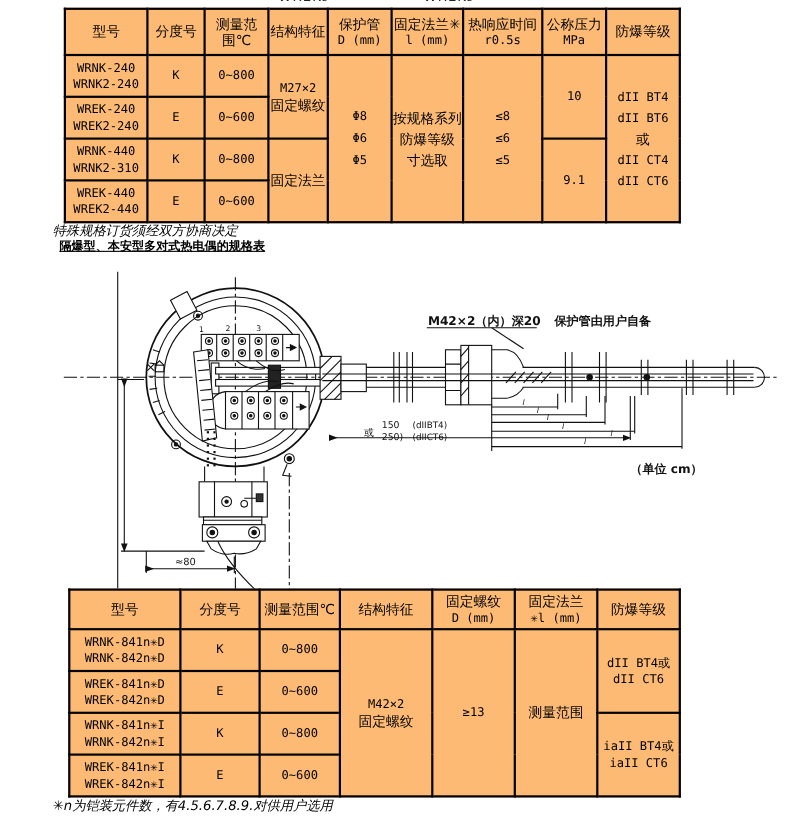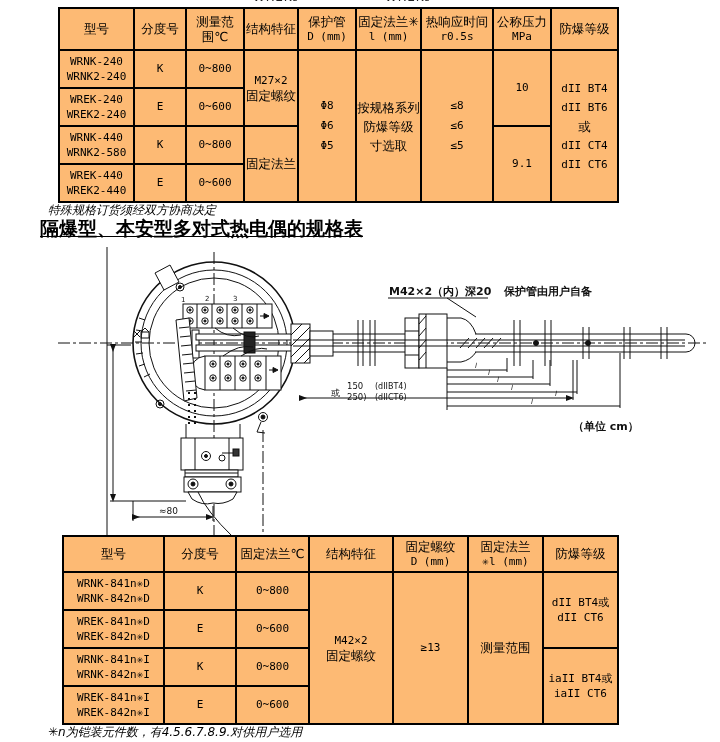--- a/index.html
+++ b/index.html
@@ -11,21 +11,21 @@
   .clip-top span{display:block;margin-top:-10px;font-size:12px;letter-spacing:1px;color:#222;}
   table{border-collapse:collapse;table-layout:fixed;position:absolute;background:#fdba74;}
   td,th{border:2px solid #000;text-align:center;vertical-align:middle;padding:0;
         font-weight:normal;font-size:12px;line-height:1.3;overflow:hidden;}
   .zh{font-size:12.5px;}
   .mono{font-family:"DejaVu Sans Mono","Liberation Mono",monospace;font-size:11px;}
   .t1{left:58px;top:7px;}
   .t2{left:62px;top:535px;}
   .hline{line-height:15px;}
   .note{position:absolute;left:48px;font-size:12px;white-space:nowrap;font-style:italic;}
-  .sec-title{position:absolute;left:40px;top:216px;font-size:19px;font-weight:bold;
+  .sec-title{position:absolute;left:54px;top:216px;font-size:11px;font-weight:bold;
              text-decoration:underline;white-space:nowrap;}
   .diagram{position:absolute;left:55px;top:240px;}
   svg text{fill:#111;font-family:"DejaVu Sans",sans-serif;}
   .dimlbl{font-style:italic;}
 </style>
 </head>
 <body>
 
 <div class="clip-top" style="left:253px;width:60px;">
   <span>WREK₂</span>
@@ -120,21 +120,21 @@
     <td>
           <div class="mono hline">WREK-240</div>
           <div class="mono hline">WREK2-240</div>
         </td>
     <td class="mono">E</td>
     <td class="mono">0~600</td>
   </tr>
   <tr style="height:38px">
     <td>
           <div class="mono hline">WRNK-440</div>
-          <div class="mono hline">WRNK2-580</div>
+          <div class="mono hline">WRNK2-310</div>
         </td>
     <td class="mono">K</td>
     <td class="mono">0~800</td>
     <td rowspan="2" class="zh">固定法兰</td>
     <td rowspan="2" class="mono">9.1</td>
   </tr>
   <tr style="height:38px">
     <td>
           <div class="mono hline">WREK-440</div>
           <div class="mono hline">WREK2-440</div>
@@ -436,21 +436,21 @@
   </colgroup>
   <tbody>
       <tr style="height:36px">
     <th>
           <div class="zh">型号</div>
         </th>
     <th>
           <div class="zh">分度号</div>
         </th>
     <th>
-          <div class="zh">固定法兰℃</div>
+          <div class="zh">测量范围℃</div>
         </th>
     <th>
           <div class="zh">结构特征</div>
         </th>
     <th>
           <div class="zh hline">固定螺纹</div>
           <div class="mono hline">D (mm)</div>
         </th>
     <th>
           <div class="zh hline">固定法兰</div>

